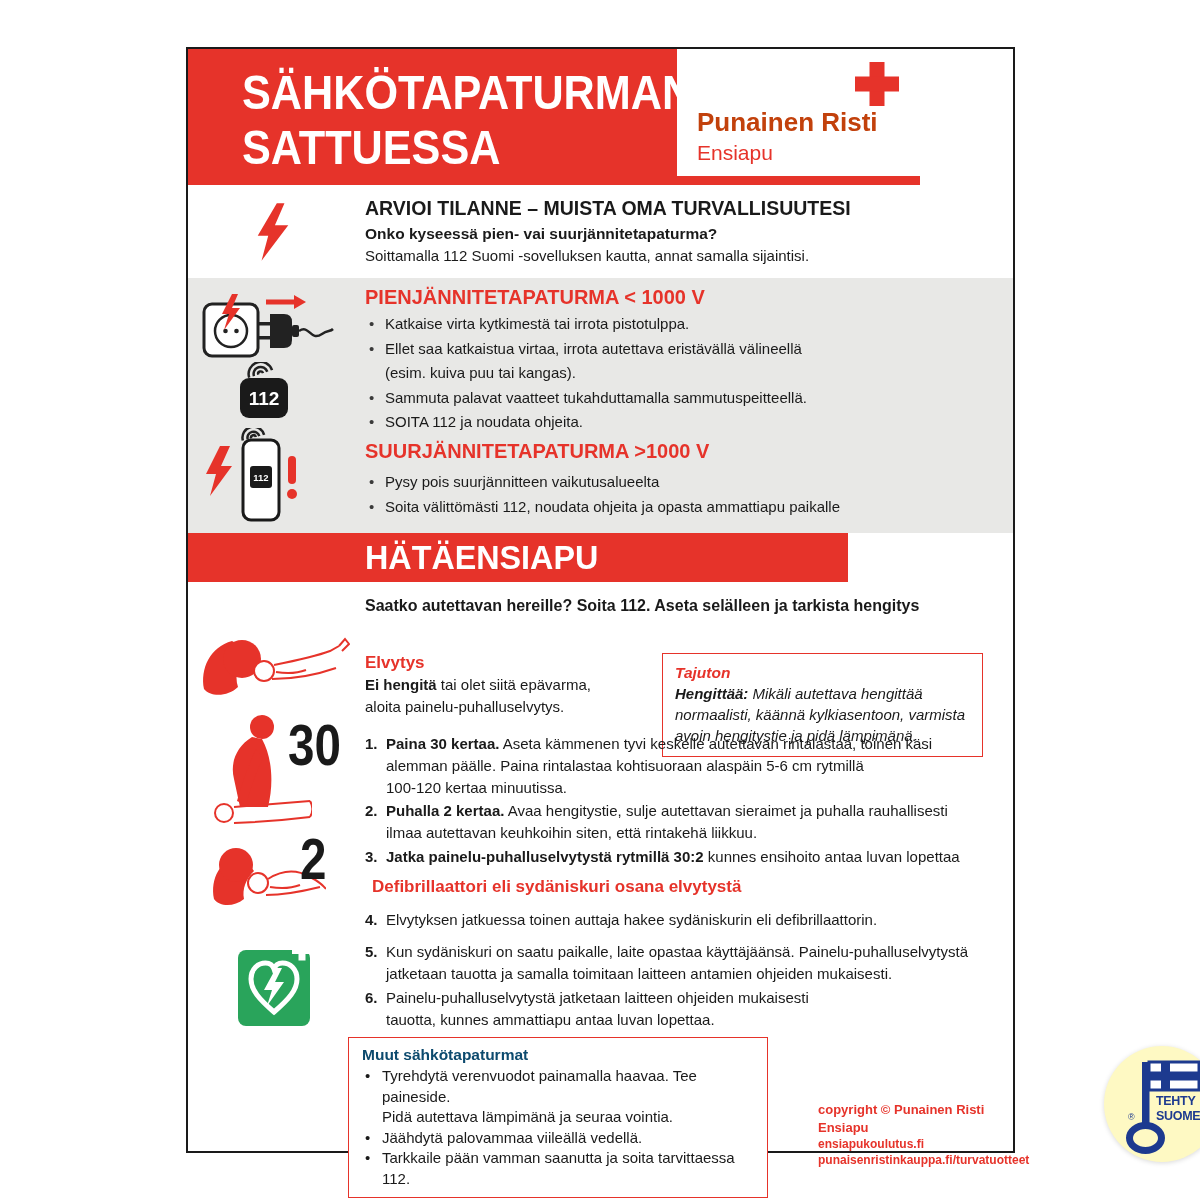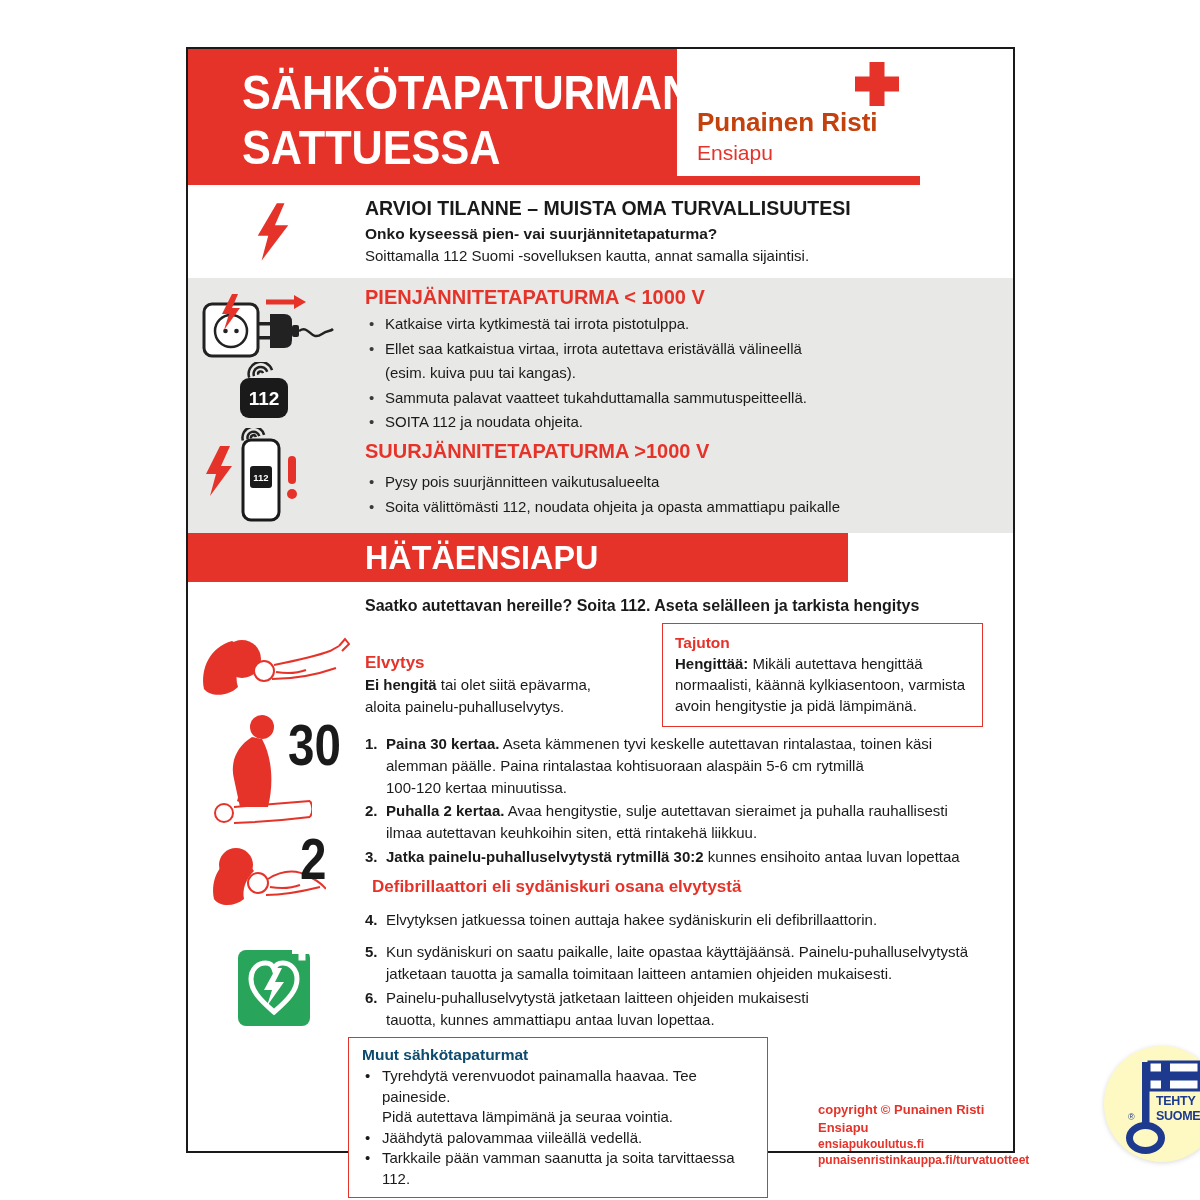--- a/index.html
+++ b/index.html
@@ -164,21 +164,21 @@
       <path d="M78 45 C90 47 100 46 108 43" fill="none" stroke="#E6332A" stroke-width="2"></path>
     </svg>
   </span>
 
   <div class="abs" style="left:177px;top:588px;width:300px;margin-top:14px;">
     <div class="defib-head" style="font-size:17px;line-height:23px;">Elvytys</div>
     <div class="body-t"><b>Ei hengitä</b><span class="body-t"> tai olet siitä epävarma,
 aloita painelu-puhalluselvytys.</span></div>
   </div>
 
-  <div class="abs rbox" style="left:474px;top:574px;width:295px;padding:8px 12px 10px 12px;">
+  <div class="abs rbox" style="left:474px;top:604px;width:295px;padding:8px 12px 10px 12px;font-style:italic;">
     <div style="font-size:15.5px;font-weight:bold;color:#E6332A;line-height:21px;">Tajuton</div>
     <div class="body-t" style="line-height:21px;"><b>Hengittää:</b><span class="body-t" style="line-height:21px;"> Mikäli autettava hengittää
 normaalisti, käännä kylkiasentoon, varmista
 avoin hengitystie ja pidä lämpimänä.</span></div>
   </div>
 
   <span class="abs" style="left:18px;top:662px;">
     <svg width="106" height="122" viewBox="0 0 106 122">
       <circle cx="56" cy="16" r="12" fill="#E6332A"></circle>
       <path d="M46 26 C30 36 24 52 28 68 L34 96 L62 96 C68 72 66 46 56 28 Z" fill="#E6332A"></path>

